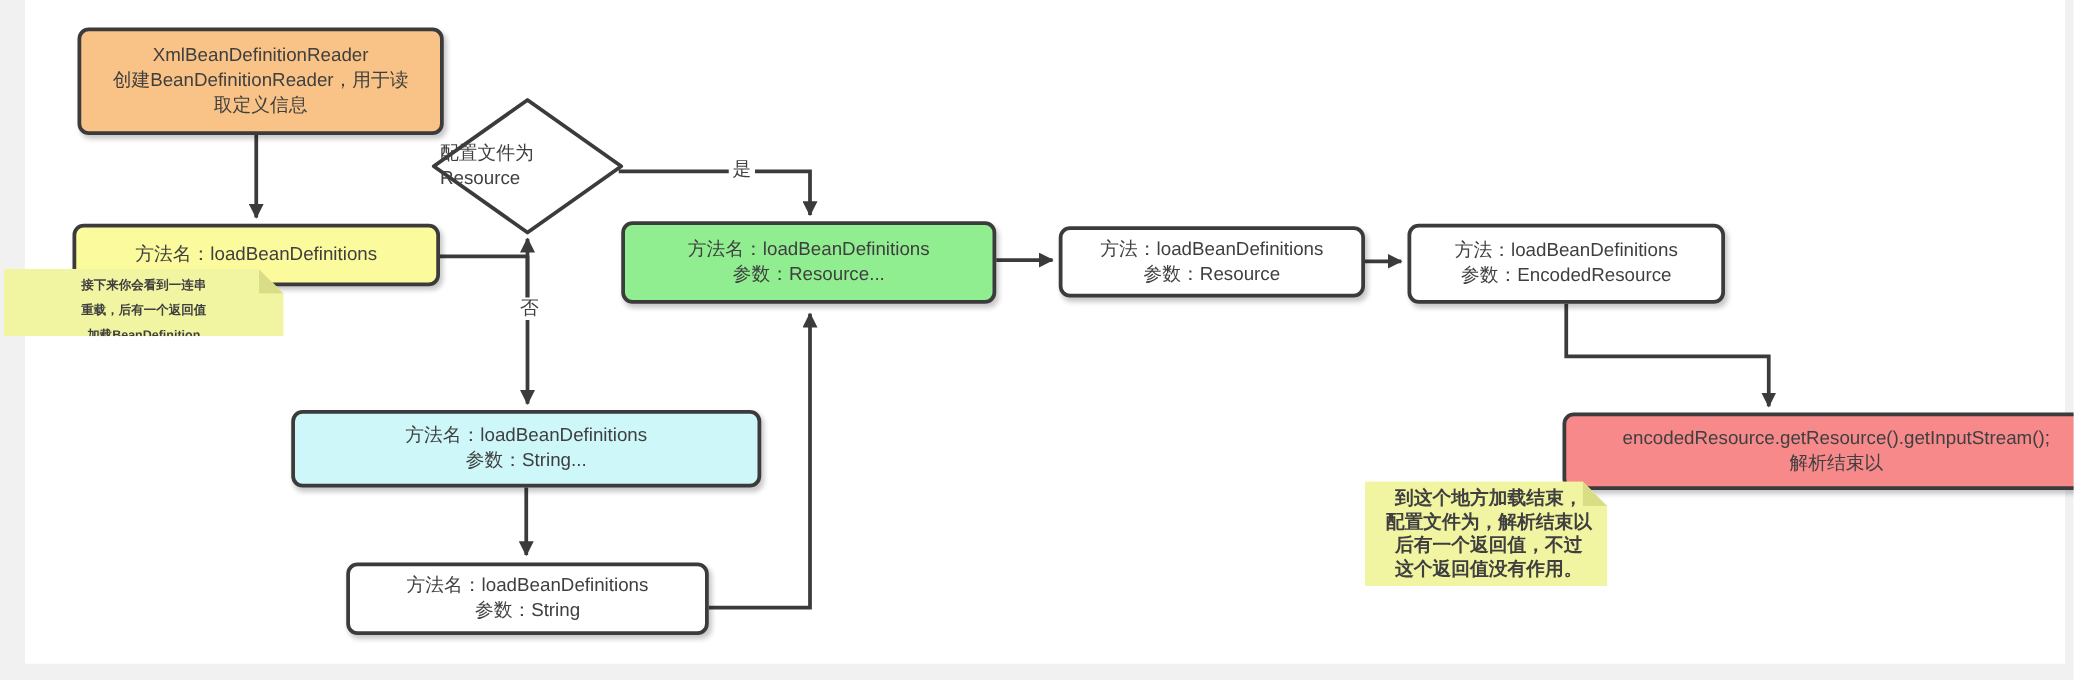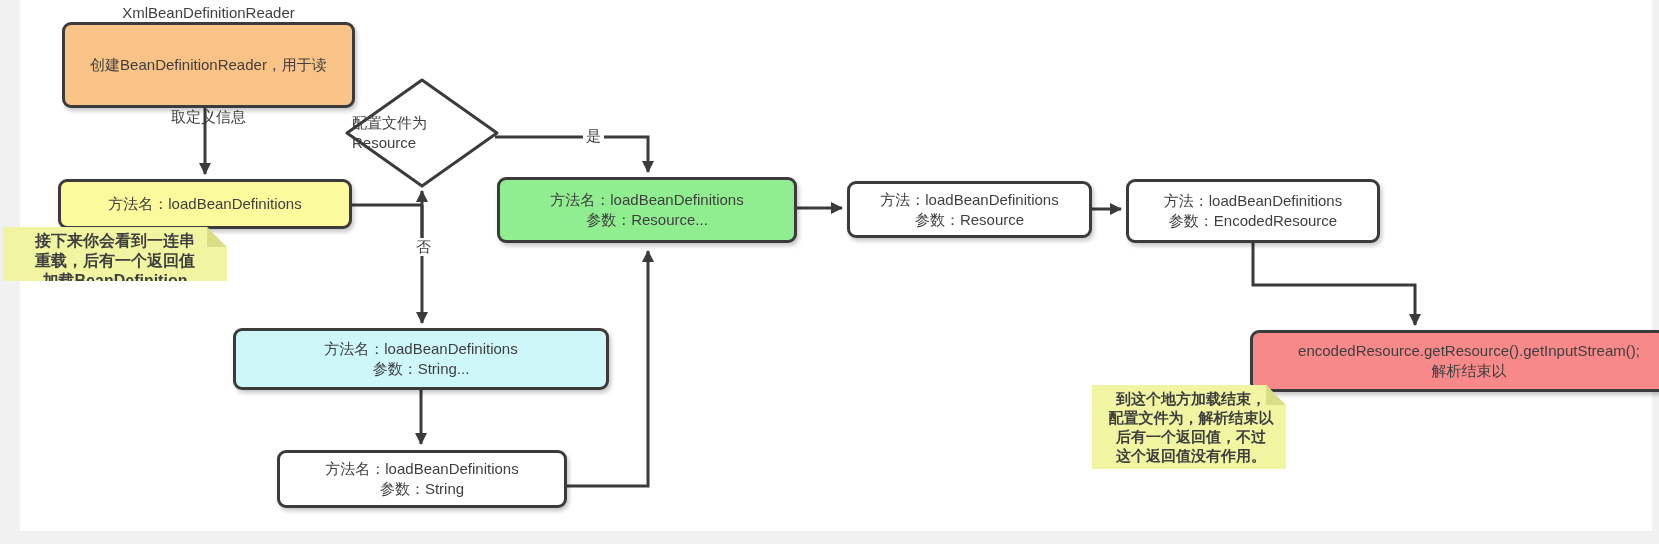--- a/index.html
+++ b/index.html
@@ -26,24 +26,24 @@
   .note{
     position:absolute;box-sizing:border-box;background:#f1f5a2;color:#3f3f3f;
     font-weight:bold;padding:4px 6px;
     clip-path:polygon(0 0, calc(100% - 20px) 0, 100% 20px, 100% 100%, 0 100%);
   }
   .note .fold{
     position:absolute;top:0;right:0;width:20px;height:20px;background:#d9dd85;
     clip-path:polygon(0 0, 100% 100%, 0 100%);
   }
   .note div{white-space:nowrap;}
-  .note-1{left:3px;top:227px;width:224px;height:54px;font-size:16px;line-height:20px;text-align:center;}
+  .note-1{left:3px;top:215px;width:224px;height:54px;font-size:10px;line-height:20px;text-align:center;}
   .note-2{left:1092px;top:385px;width:194px;height:84px;font-size:15px;line-height:19px;text-align:center;padding-left:10px;}
   
-  .n-reader{left:62px;top:22px;width:293px;height:86px;gap:32px;}
+  .n-reader{left:62px;top:22px;width:293px;height:86px;}
   .n-load-xmlreader{left:58px;top:179px;width:294px;height:50px;}
   .n-load-resource-overload{left:497px;top:177px;width:300px;height:66px;}
   .n-load-resource{left:847px;top:181px;width:245px;height:57px;}
   .n-load-encoded{left:1126px;top:179px;width:254px;height:64px;}
   .n-get-stream{left:1250px;top:330px;width:438px;height:62px;}
   .n-load-string-overload{left:233px;top:328px;width:376px;height:62px;}
   .n-load-string{left:277px;top:450px;width:290px;height:58px;}
   .d-label{left:352px;top:113px;width:140px;}
   .l-yes{left:583px;top:127px;}
   .l-no{left:413px;top:238px;}

